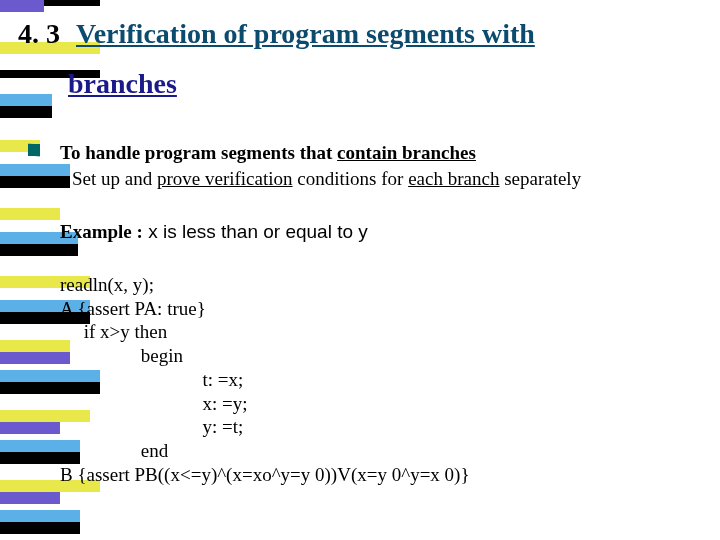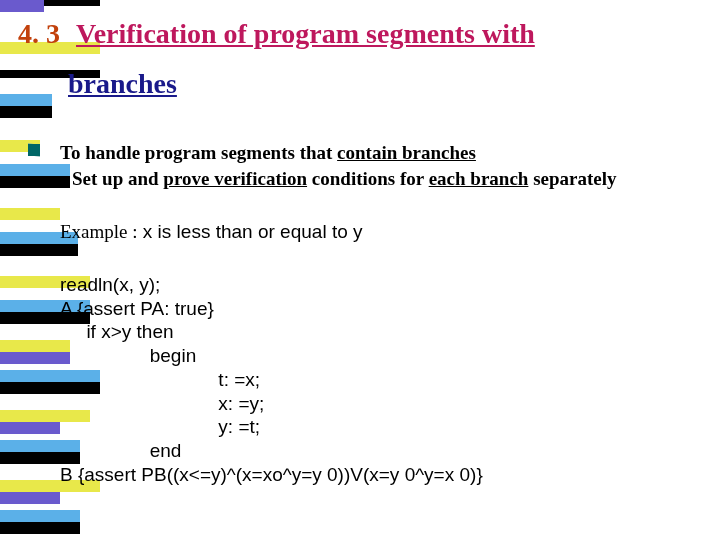--- a/index.html
+++ b/index.html
@@ -26,27 +26,27 @@
   .title-wrap {
     position: absolute;
     left: 18px;
     top: 18px;
     right: 30px;
   }
   .section-number {
     display: inline;
     font-size: 28px;
     font-weight: bold;
-    color: #c2410c;
+    color: #000000;
   }
   .section-title {
     display: inline;
     font-size: 28px;
     font-weight: bold;
-    color: #be185d;
+    color: #0c4a6e;
     text-decoration: underline;
   }
   .title-sub {
     font-size: 28px;
     font-weight: bold;
     color: #1a1a8a;
     text-decoration: underline;
     margin-left: 50px;
     margin-top: 18px;
   }
@@ -74,31 +74,31 @@
     position:absolute; left:0; top:0; width:12px; height:12px;
     background:#7aa; 
     transform: skewY(8deg);
   }
   .bullet .inner {
     position:absolute; left:0; top:0; width:12px; height:12px;
     background:#006666;
   }
   .line1 { font-weight: bold; }
   .line1 .u { text-decoration: underline; }
-  .line2 { font-weight: bold; margin-left: 12px; }
+  .line2 { font-weight: normal; margin-left: 12px; }
   .line2 .u { text-decoration: underline; }
   .example {
     margin-top: 28px;
     font-family: Arial, Helvetica, sans-serif;
     font-size: 19px;
   }
-  .example .lbl { font-weight: normal; font-family: "Times New Roman", serif; }
+  .example .lbl { font-weight: bold; font-family: "Times New Roman", serif; }
   .code {
     margin-top: 28px;
-    font-family: Liberation Sans, sans-serif;
+    font-family: Liberation Serif, serif;
     font-size: 19px;
     line-height: 1.25;
     white-space: pre;
   }
 </style>
 </head>
 <body>
 <div class="slide">
 
   <div class="stripe" style="top:0;width:100px;height:6px;background:#000"></div>

